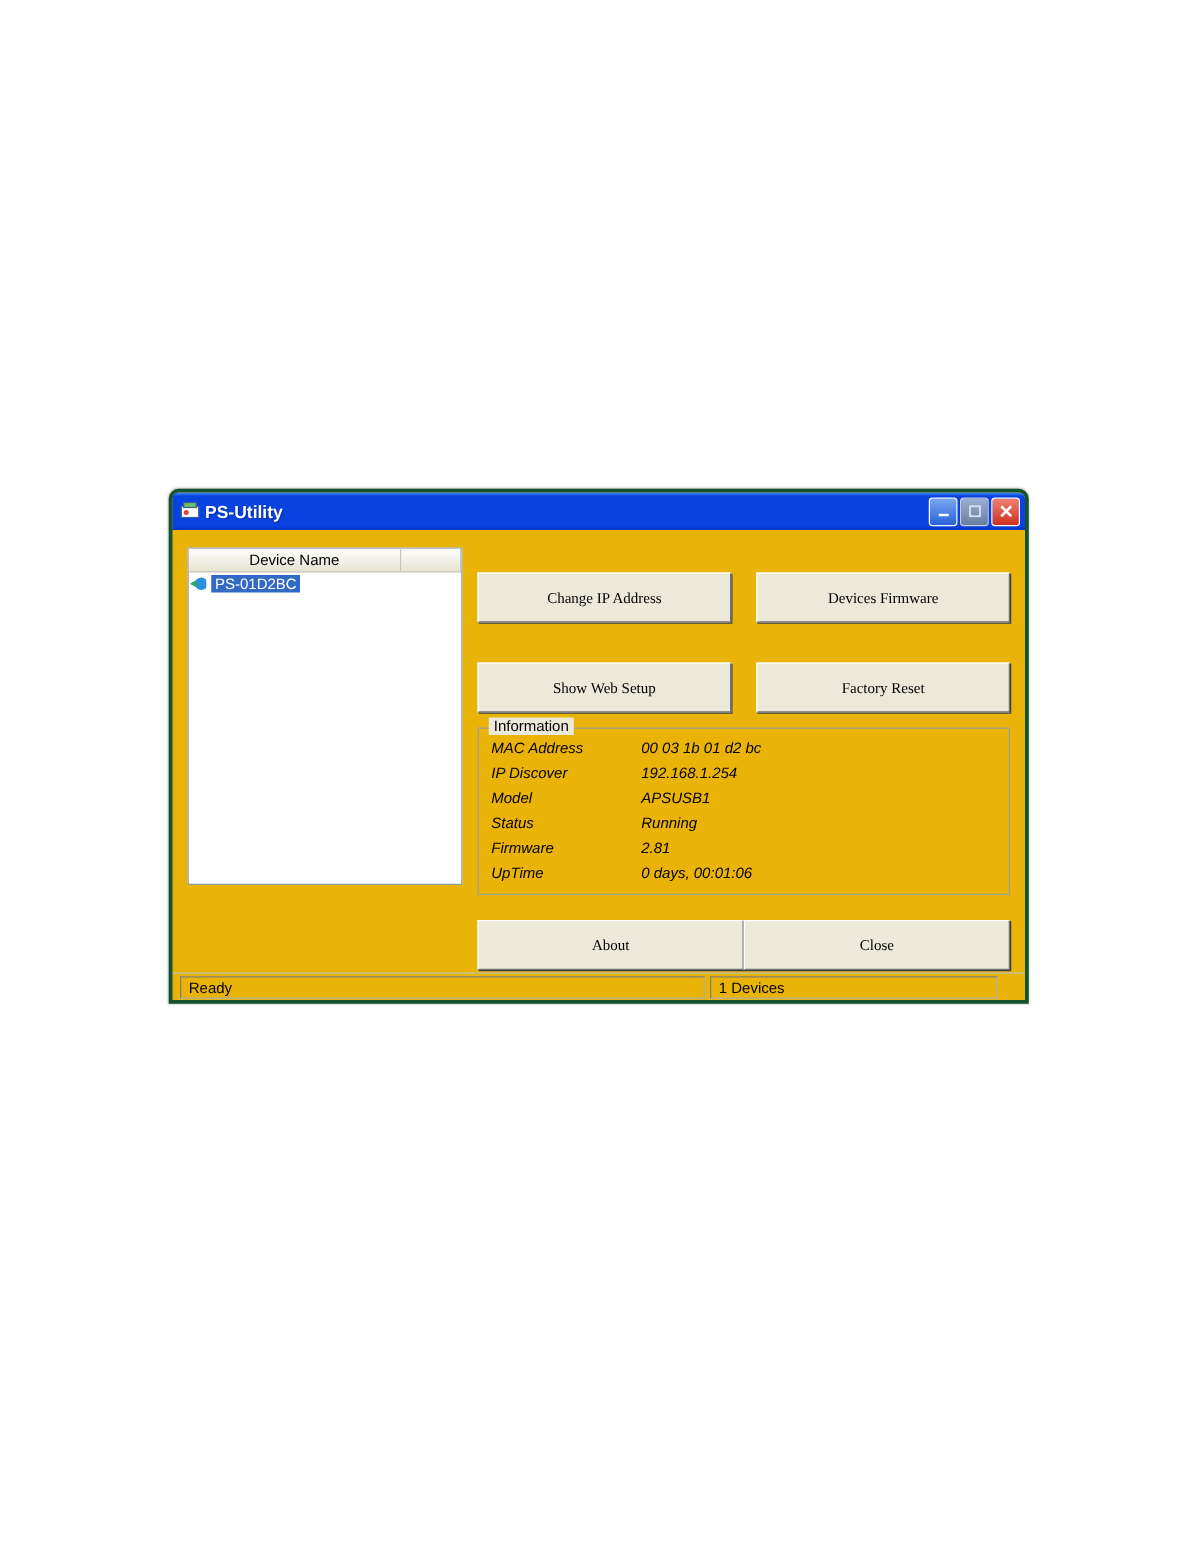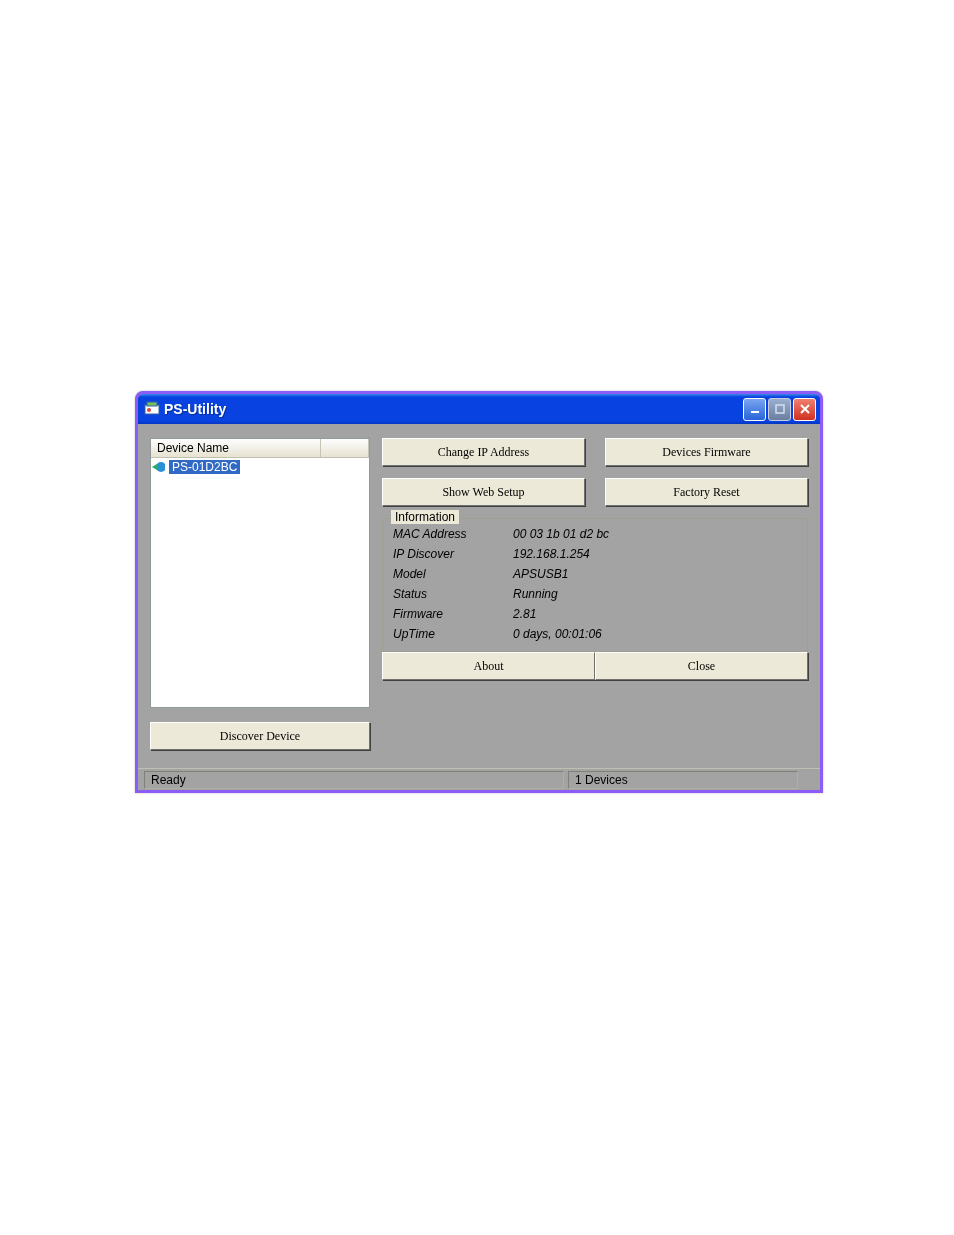--- a/index.html
+++ b/index.html
@@ -2,22 +2,22 @@
 <html><head>
 <meta charset="utf-8">
 <style>
 * { box-sizing: border-box; margin: 0; padding: 0; }
 body { font-family: Tahoma, Arial, sans-serif; font-size: 12px; background: #fff; width: 954px; height: 1235px; position: relative; }
 .window {
   position: absolute;
   left: 135px;
   top: 391px;
   width: 688px;
-  border: 3px solid #8b5cf6;
-  background: #a3a3a3;
+  border: 3px solid #14532d;
+  background: #eab308;
   border-radius: 8px 8px 0 0;
   box-shadow: 0 0 2px rgba(0,0,0,0.3);
 }
 .titlebar {
   background: linear-gradient(to bottom, #3a8ce8 0%, #0842e0 10%, #0842e0 90%, #0535c0 100%);
   height: 30px;
   display: flex;
   align-items: center;
   padding: 0 4px 0 6px;
   border-radius: 5px 5px 0 0;
@@ -48,56 +48,56 @@
 }
 .listheader {
   background: linear-gradient(to bottom, #fefefe, #e6e3d1);
   border-bottom: 1px solid #c0c0b0;
   display: flex; height: 19px;
 }
 .listheader-col {
   padding: 2px 6px; font-size: 12px;
   border-right: 1px solid #c8c4b4;
 }
-.listheader-col.c1 { flex: 0 0 170px; }
+.listheader-col.c1 { flex: 0 0 170px; text-align: center; }
 .listheader-col.c2 { flex: 1; }
 .listrow {
   display: flex; align-items: center; height: 18px; padding-left: 0;
 }
 .listrow .iconcell { width: 18px; display:flex; align-items:center;}
 .listrow .selname {
   background: #316ac5; color: #fff; padding: 0 3px;
 }
 .discover-row { margin-top: 14px; }
 .btn {
   background: #ece9d8; border: 1px solid #404040;
   border-top-color: #fff; border-left-color: #fff;
   border-right-color:#707070; border-bottom-color:#707070;
   box-shadow: 1px 1px 0 #404040;
-  height: 28px; font-family: Tahoma; font-size: 12px;
-  cursor: pointer; padding: 0 6px;
+  height: 40px; font-family: Tahoma; font-size: 12px;
+  cursor: pointer; padding: 0 6px; margin-top: 20px;
 }
 .btn.full { width: 100%; }
 .rightcol { flex: 1; }
 .btnrow { display: flex; gap: 20px; margin-bottom: 12px; }
 .btnrow .btn { flex: 1; }
 .groupbox {
   border: 1px solid #a0a090; padding: 8px 10px 10px 10px;
   position: relative; 
 }
 .groupbox .legend {
   position: absolute; top: -9px; left: 8px;
   background: #ece9d8; padding: 0 4px; font-size: 12px;
 }
 .infogrid { display: grid; grid-template-columns: 120px 1fr; row-gap: 6px; }
 .infogrid div { font-size: 12px; font-style: italic; }
 .bottombtns { display: flex; }
 .bottombtns .btn { flex: 1; }
 .statusbar {
-  border-top: 1px solid #c0c0b0; margin-top: 18px;
+  border-top: 1px solid #c0c0b0; margin-top: 2px;
   display: flex; height: 22px; align-items: center;
   padding: 0 6px 0 6px;
 }
 .statuscell {
   border: 1px solid #b0b0a0; border-top-color:#808078; border-left-color:#808078;
   padding: 1px 6px; height: 18px; display: flex; align-items: center;
 }
 .statuscell.s1 { width: 420px; margin-right: 4px; }
 .statuscell.s2 { width: 230px; }
 </style>
@@ -144,23 +144,20 @@
         <div class="listrow">
           <span class="iconcell">
             <svg width="14" height="12">
                 <circle cx="10" cy="6" r="5" fill="#2a90d8"></circle>
                 <path d="M1 6 L6 3 L6 9 Z" fill="#20b060"></path>
               </svg>
           </span>
           <span class="selname">PS-01D2BC</span>
         </div>
       </div>
-      <div class="discover-row">
-        <button class="btn full">Discover Device</button>
-      </div>
     </div>
 
     <div class="rightcol">
       <div class="btnrow">
         <button class="btn">Change IP Address</button>
         <button class="btn">Devices Firmware</button>
       </div>
       <div class="btnrow">
         <button class="btn">Show Web Setup</button>
         <button class="btn">Factory Reset</button>

